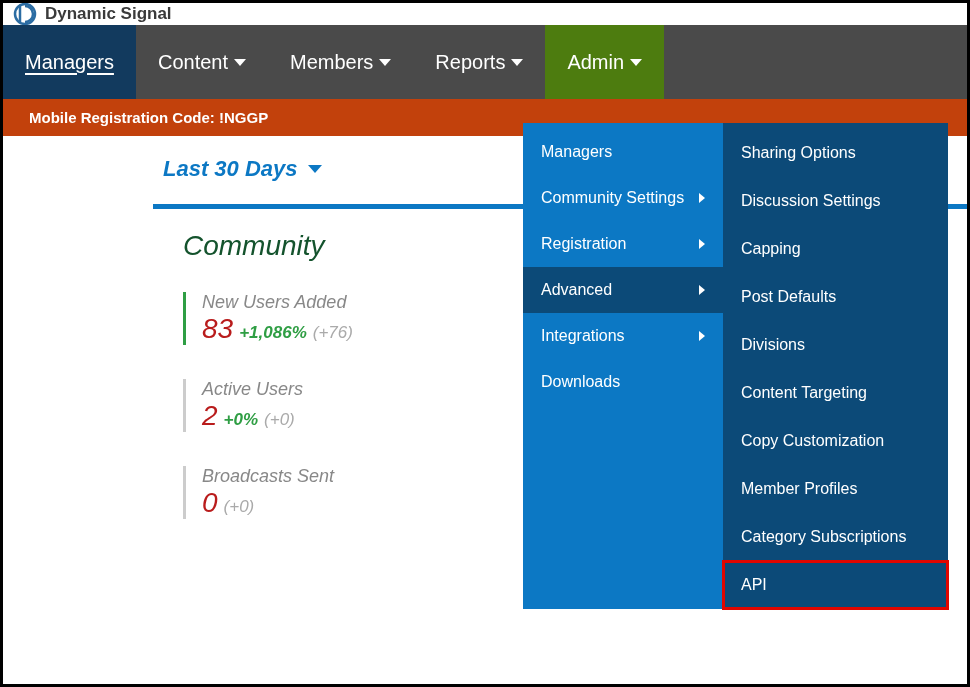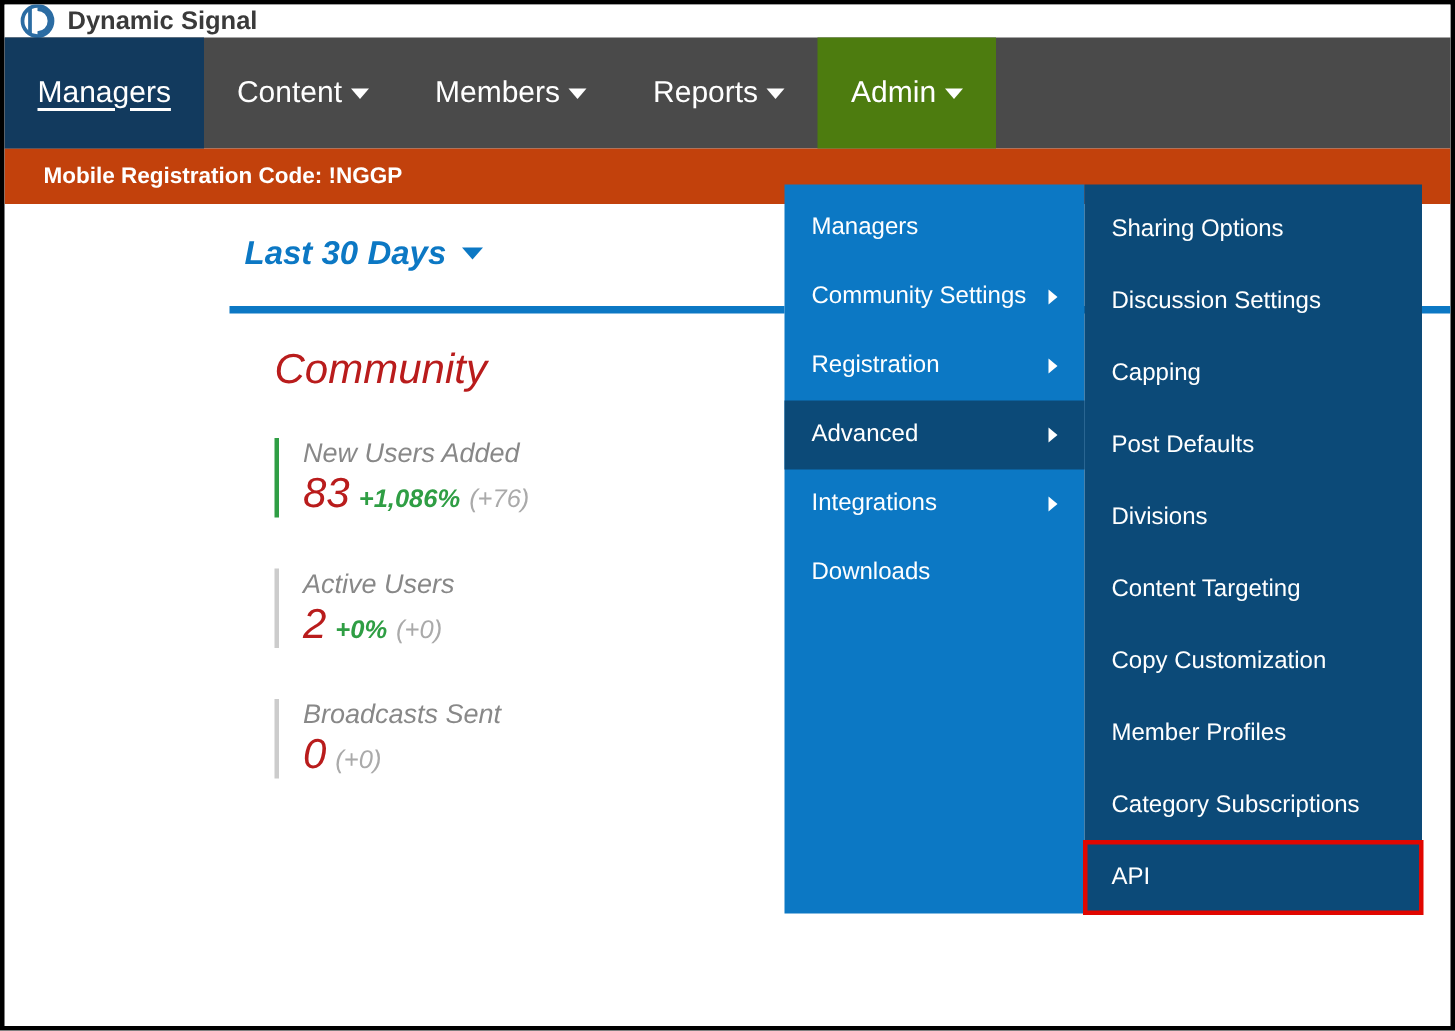--- a/index.html
+++ b/index.html
@@ -111,21 +111,21 @@
   }
 
   
   .panel {
     width: 370px;
     padding: 30px 20px 0 30px;
   }
   .panel-title {
     font-size: 28px;
     font-weight: 400;
-    color: #b91c1c;
+    color: #14532d;
     margin-bottom: 30px;
   }
   .metric {
     border-left: 3px solid #ccc;
     padding-left: 16px;
     margin-bottom: 34px;
   }
   .metric.highlight {
     border-left-color: #2f9e44;
   }

